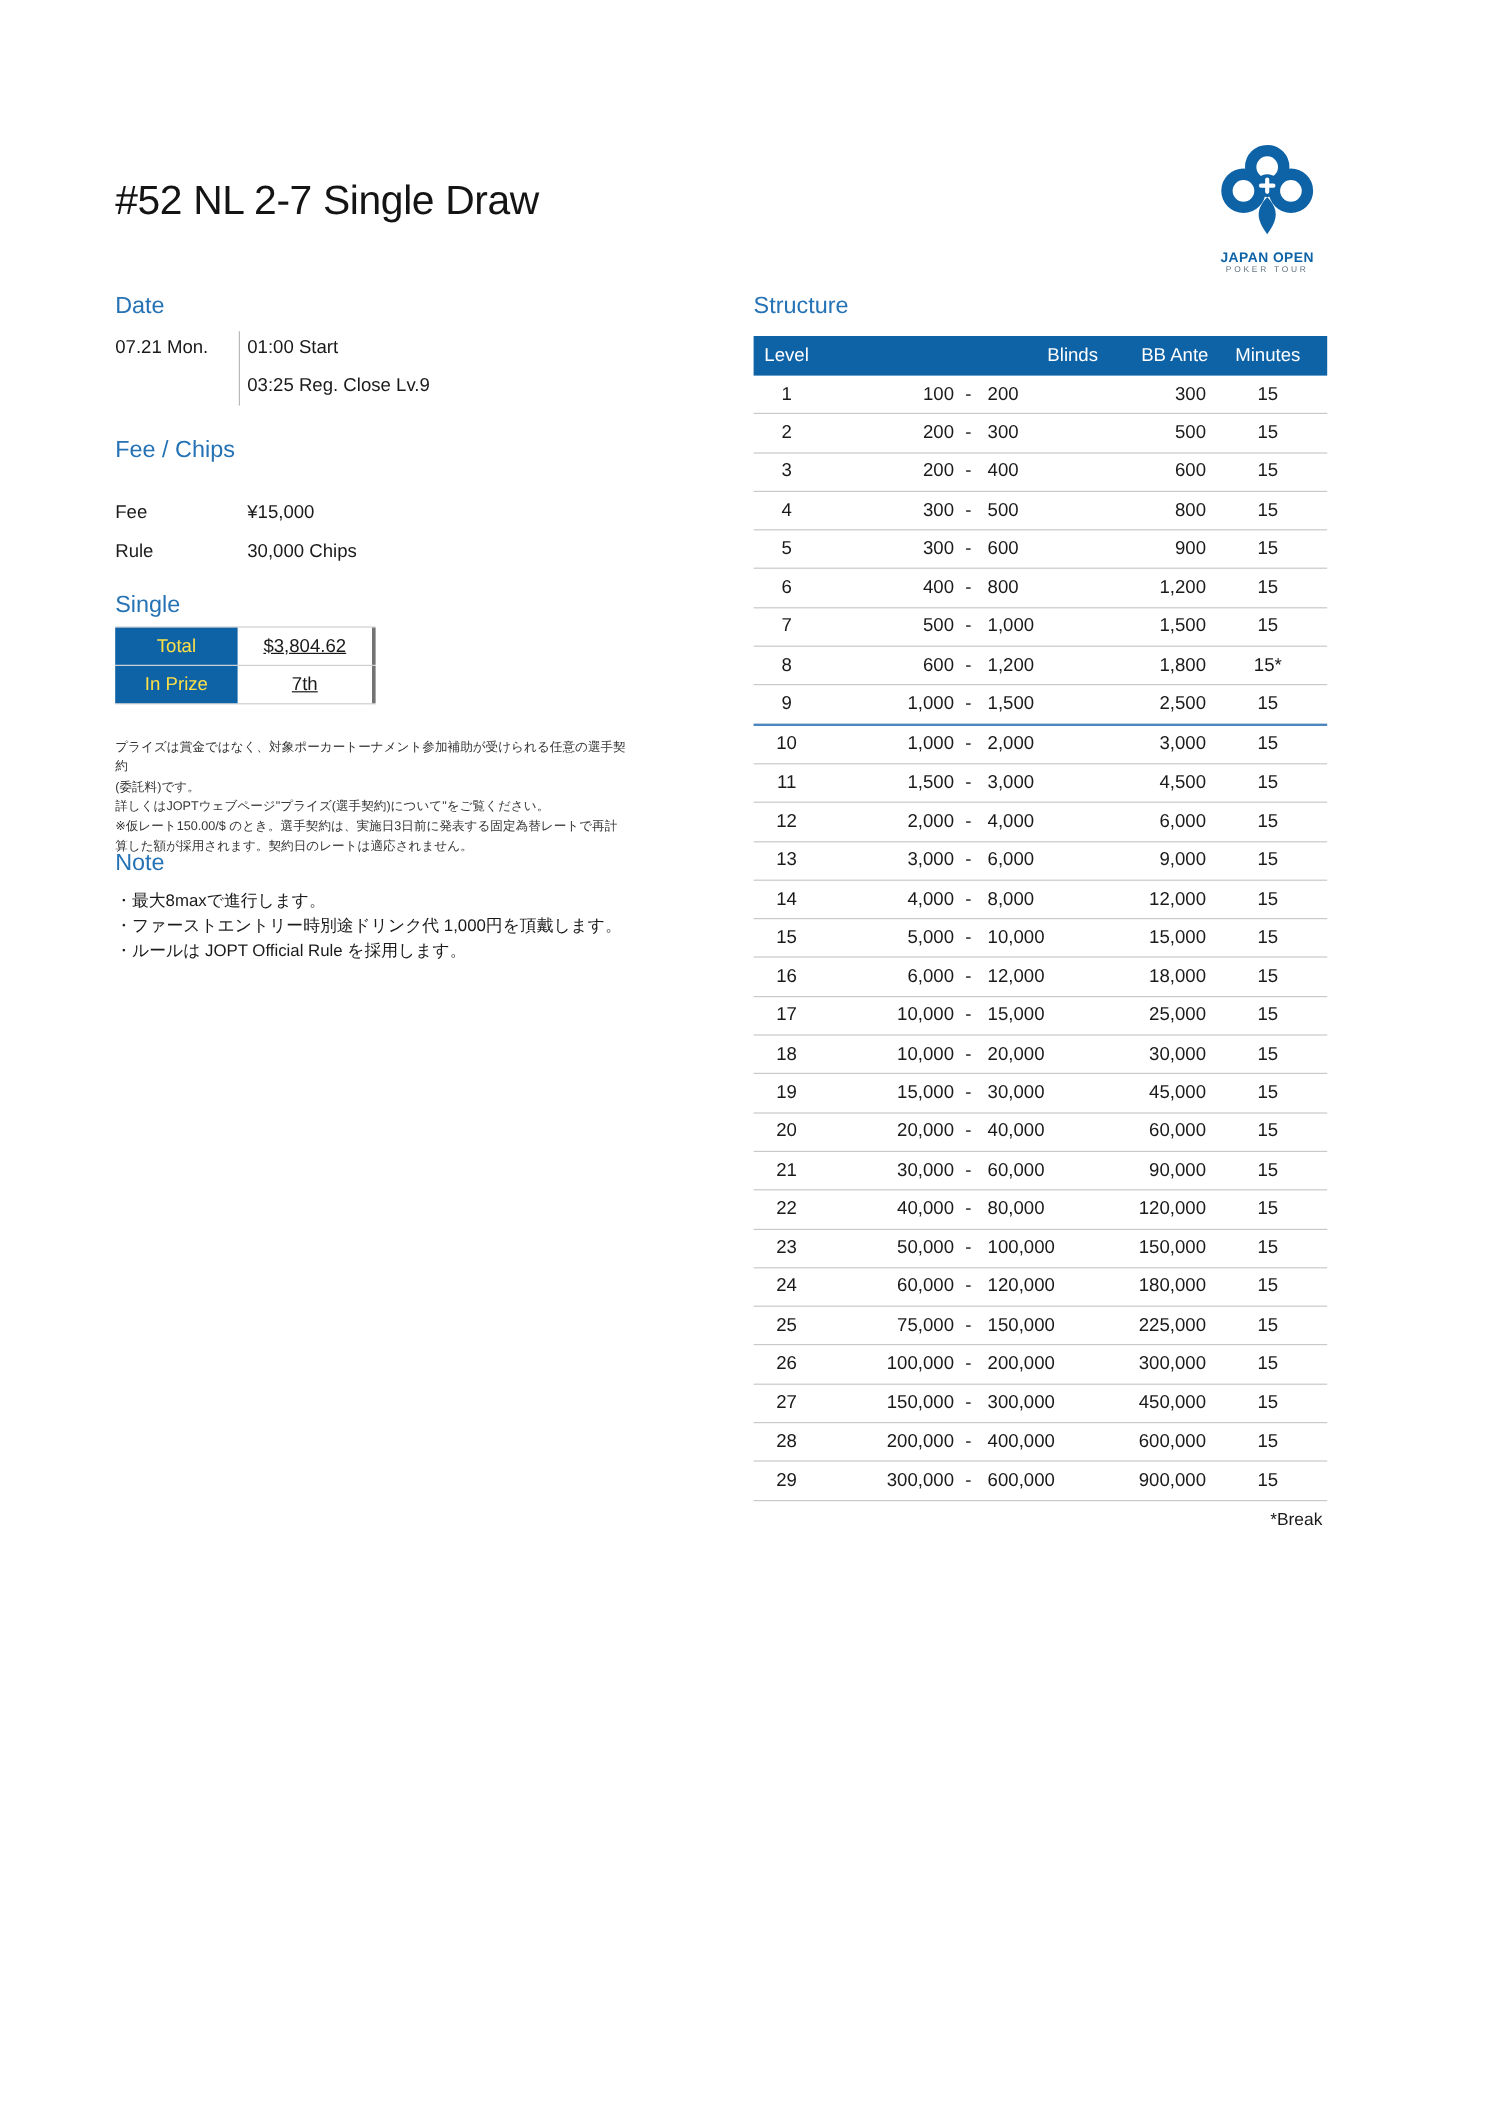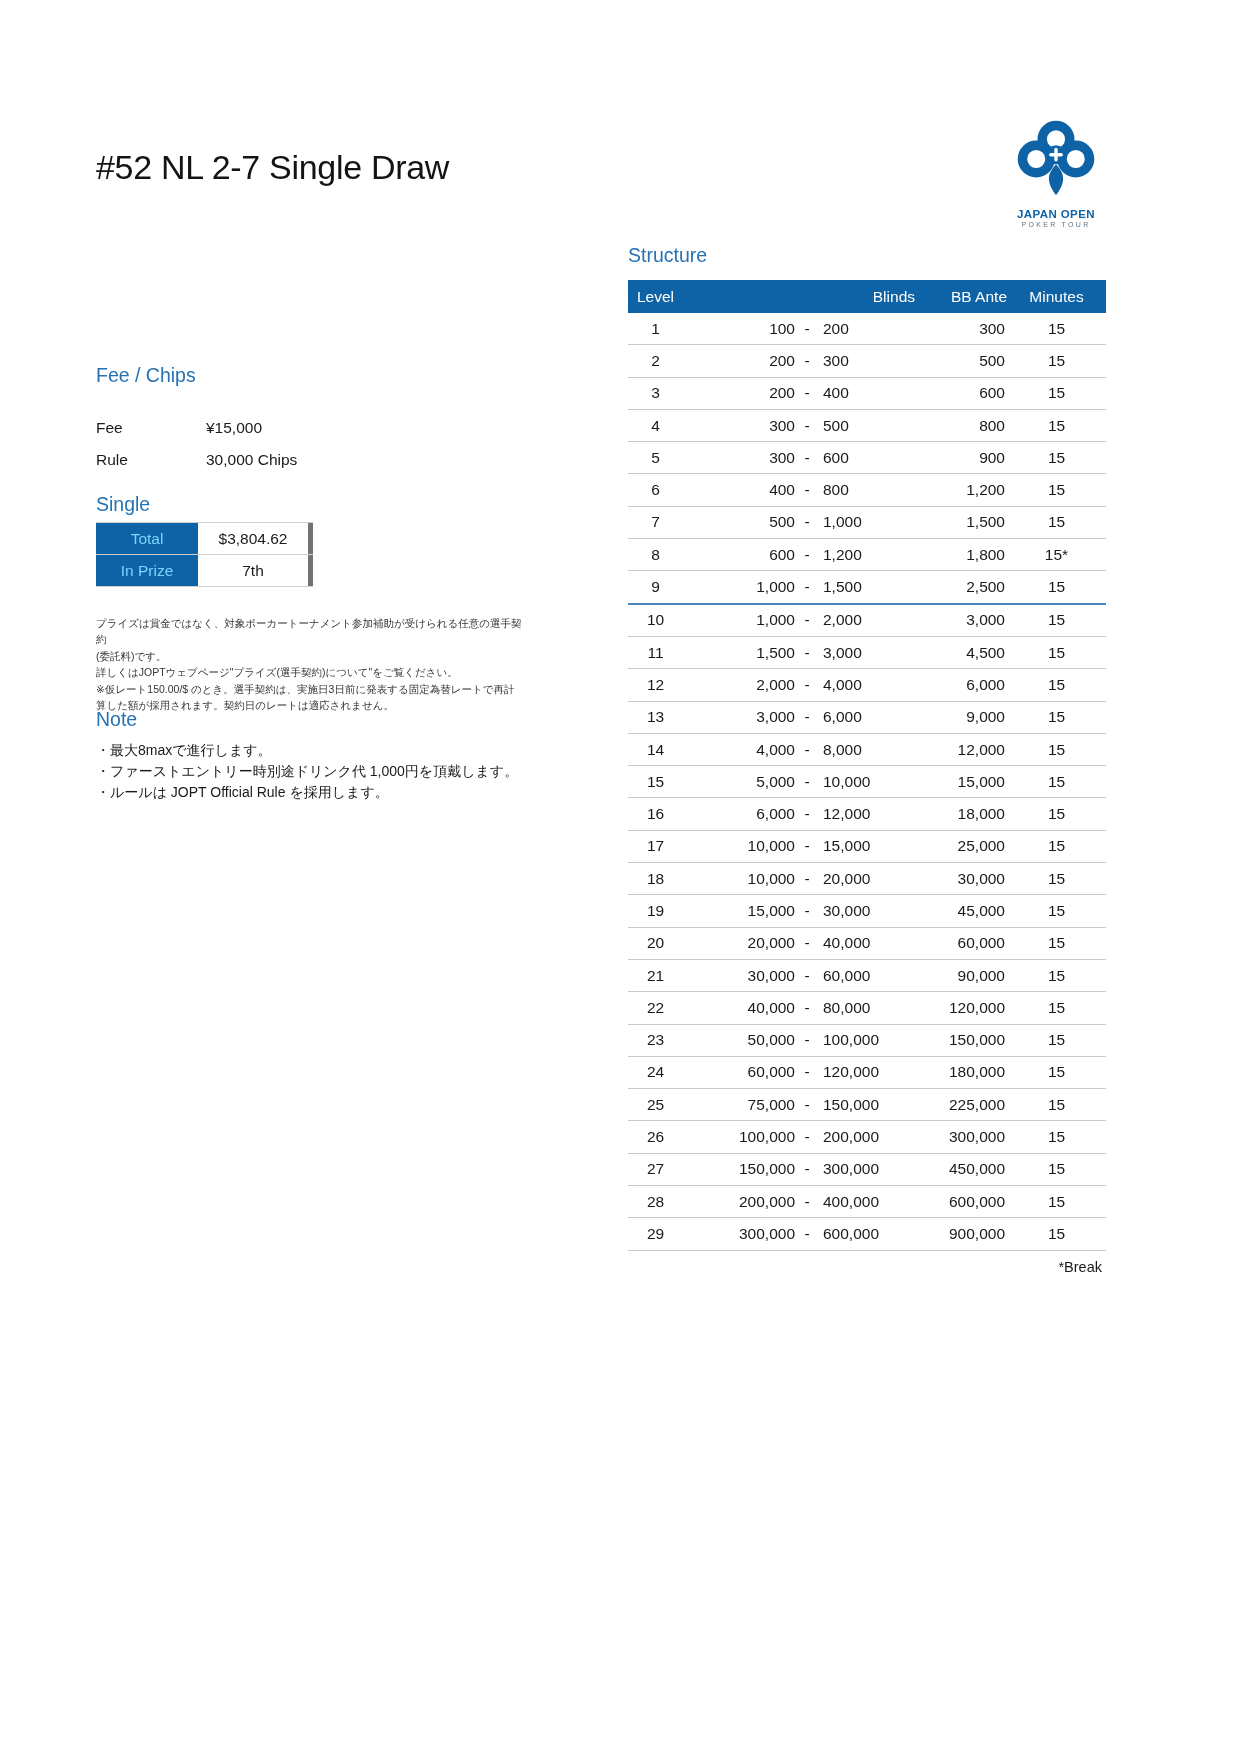--- a/index.html
+++ b/index.html
@@ -25,24 +25,24 @@
 
   
   .sec-fee{left:96px;top:362px;width:440px;}
   .kv-rows{margin-top:24px;}
   .kv-row{display:grid;grid-template-columns:110px auto;height:32px;align-items:center;font-size:15.5px;}
 
   
   .sec-prize{left:96px;top:491px;width:440px;}
   .prize-table{margin-top:5px;width:217px;border-top:1px solid #cfcfcf;}
   .prize-row{display:grid;grid-template-columns:102px 115px;height:31px;border-bottom:1px solid #cfcfcf;}
-  .prize-label{background:var(--thead,#0E62A6);color:#7dd3fc;font-size:15.5px;
+  .prize-label{background:var(--thead,#0E62A6);color:#fde047;font-size:15.5px;
                display:flex;align-items:center;justify-content:center;}
   .prize-value{display:flex;align-items:center;justify-content:center;font-size:15.5px;
-               border-right:5px solid #737373;}
+               border-right:3px solid #737373;text-decoration:underline;}
 
   
   .sec-disclaimer{left:96px;top:615px;width:430px;font-size:10.5px;line-height:16.4px;color:#353535;}
 
   
   .sec-note{left:96px;top:706px;width:460px;}
   .note-items{margin-top:8px;font-size:14px;line-height:21px;}
 
   
   .sec-structure{left:628px;top:242px;width:478px;}
@@ -82,20 +82,31 @@
       <path d="M50 56 C60 67 62 76 50 92 C38 76 40 67 50 56 Z" fill="#0E62A6"></path>
       <g stroke="#ffffff" stroke-width="4" stroke-linecap="round">
         <line x1="50" y1="39" x2="50" y2="51"></line>
         <line x1="44" y1="45" x2="56" y2="45"></line>
       </g>
     </svg>
     <div class="logo-line1">JAPAN OPEN</div>
     <div class="logo-line2">POKER TOUR</div>
   </div>
 
+  <section class="abs sec-date">
+    <h2 class="h2">Date</h2>
+    <div class="date-body">
+      <div class="date-day">07.21 Mon.</div>
+      <div class="vrule"></div>
+      <div class="date-times" id="date-times">
+          <div class="t">01:00 Start</div>
+          <div class="t">03:25 Reg. Close Lv.9</div>
+        </div>
+    </div>
+  </section>
 
   <section class="abs sec-fee">
     <h2 class="h2">Fee / Chips</h2>
     <div class="kv-rows" id="fee-rows">
         <div class="kv-row">
           <div class="kv-label">Fee</div>
           <div class="kv-value">¥15,000</div>
         </div>
         <div class="kv-row">
           <div class="kv-label">Rule</div>

